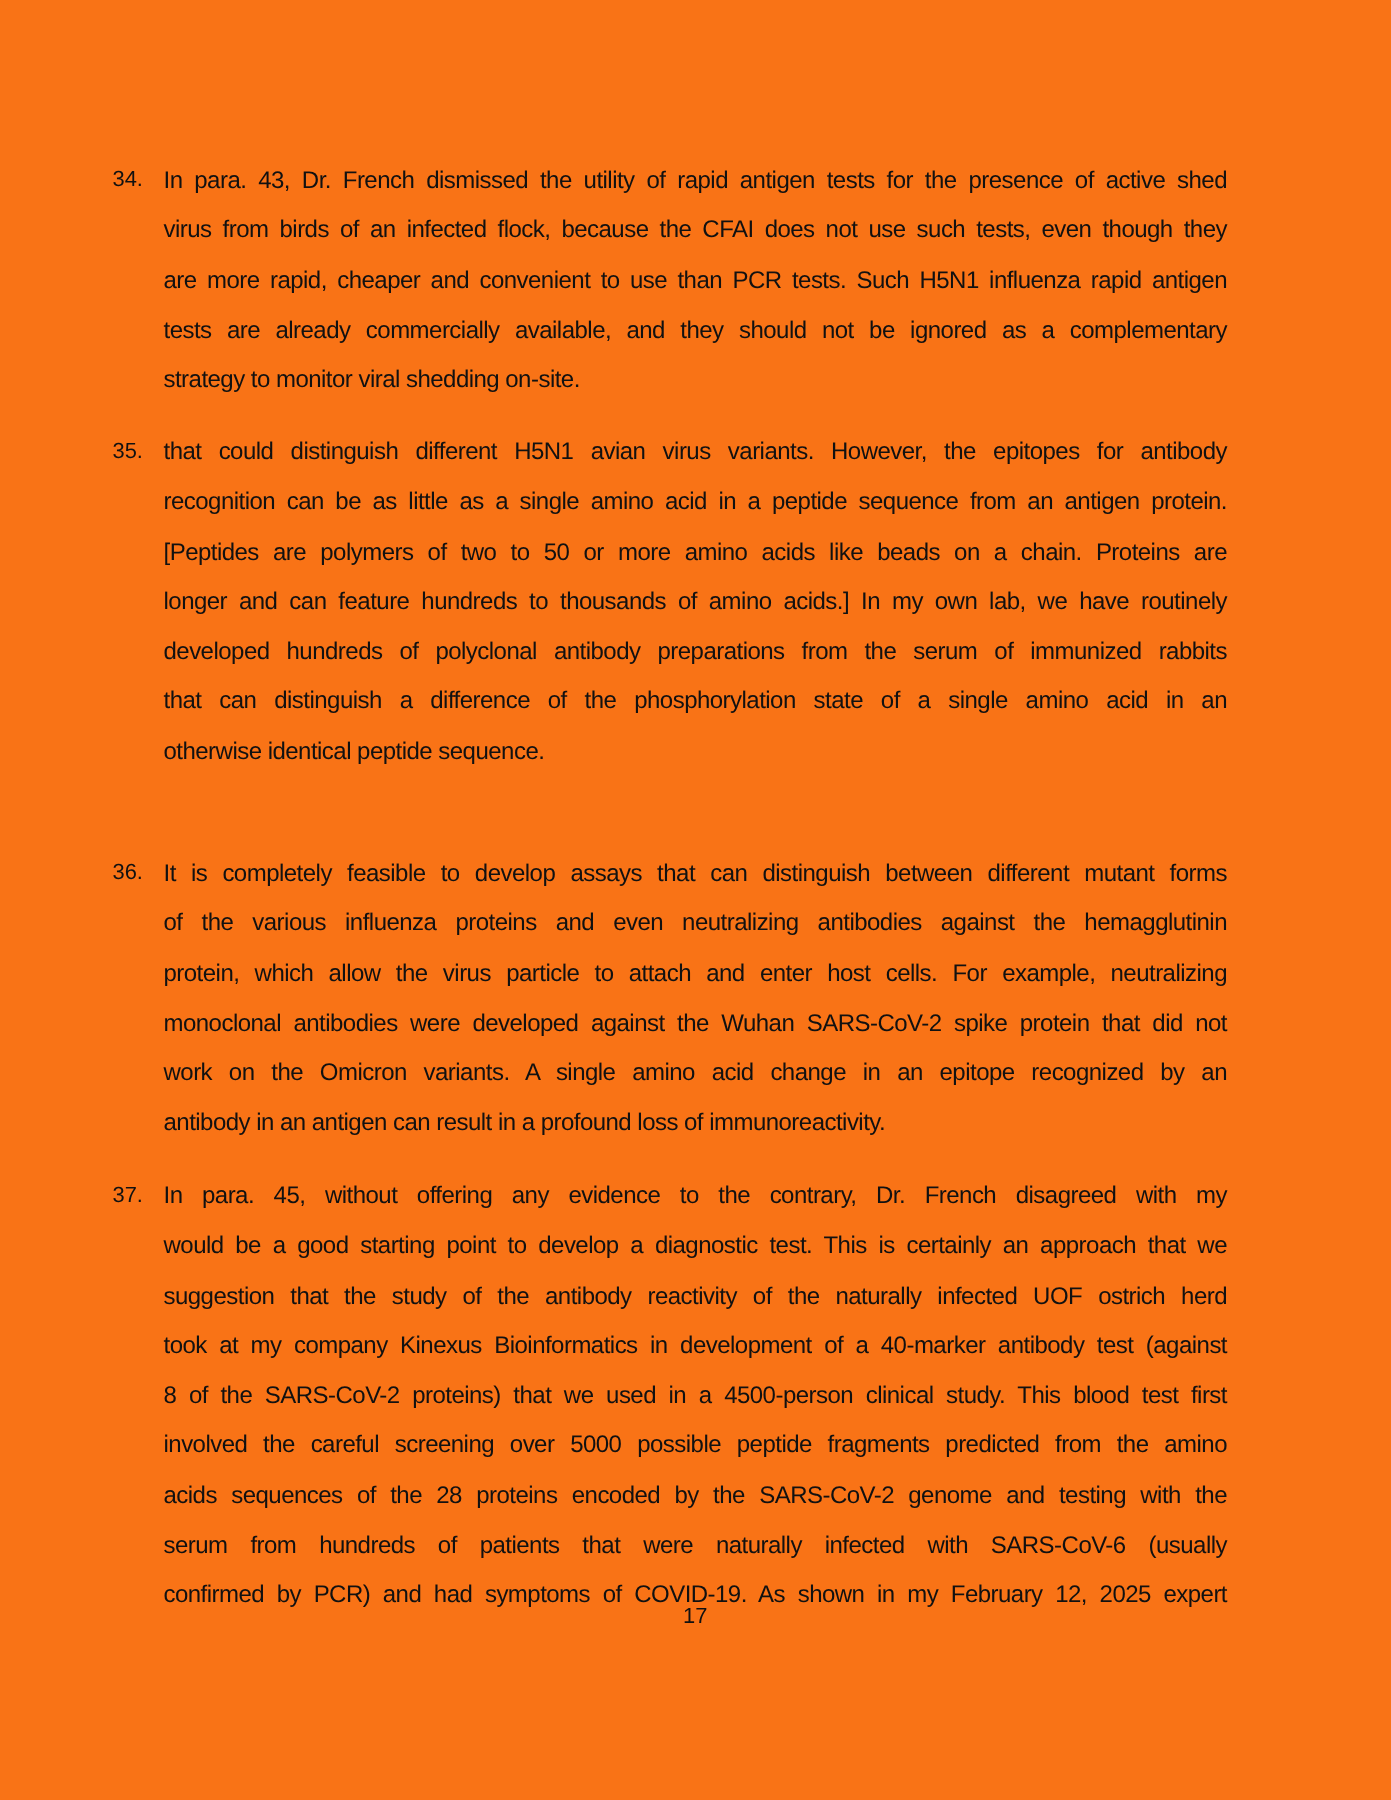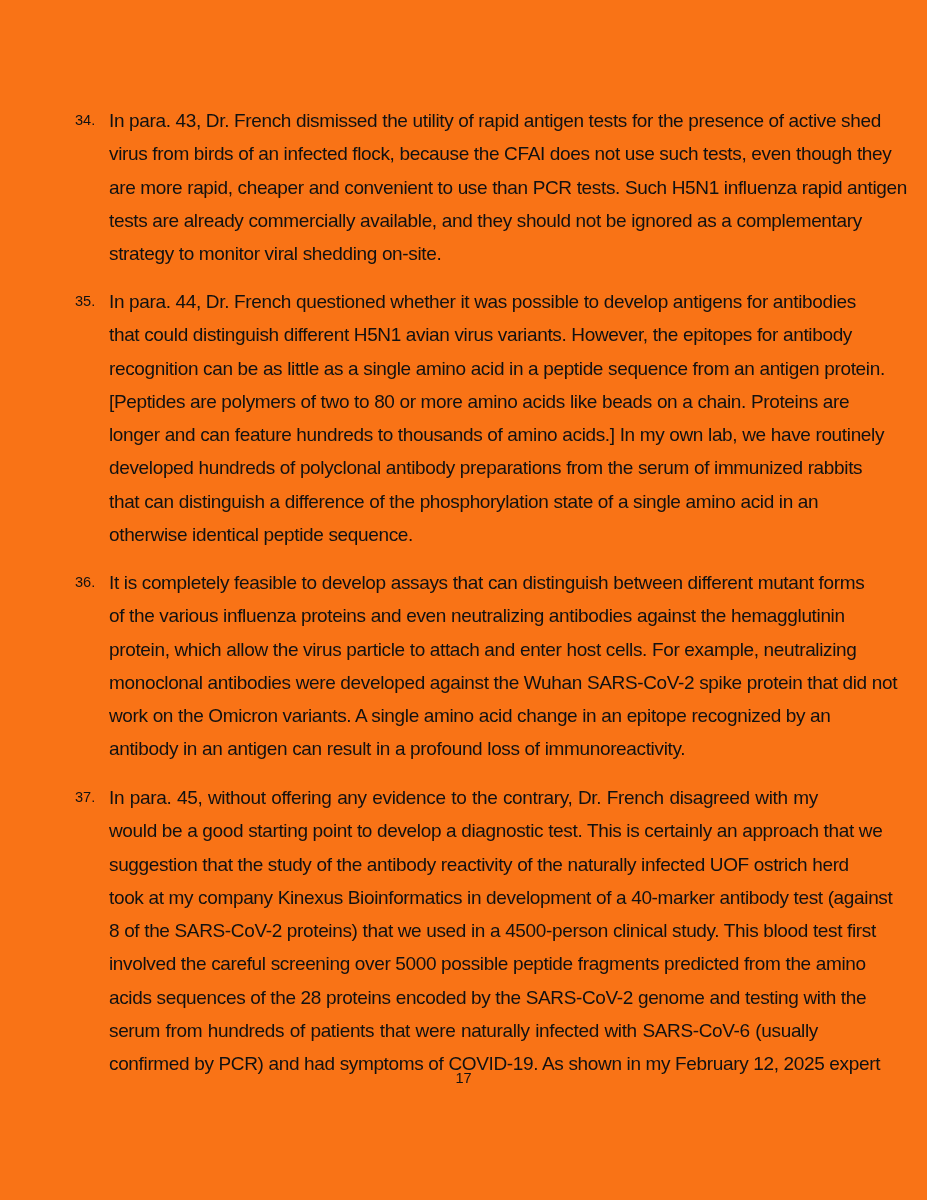--- a/index.html
+++ b/index.html
@@ -2,21 +2,21 @@
 <html><head>
 <meta charset="utf-8">
 <style>
   html, body { margin: 0; padding: 0; background: #ffffff; }
   body { width: 927px; height: 1200px; position: relative; overflow: hidden;
          font-family: "Liberation Sans", sans-serif; color: #111111; }
   .page { position: absolute; left: 0; top: 0; width: 927px; height: 1200px; background: #f97316; }
   .para { position: absolute; left: 75px; width: 743px; }
   .num { position: absolute; left: 0; top: 0; font-size: 14.6px; line-height: 33.3px; }
   .lines { position: absolute; left: 34px; width: 709px; top: 0; }
-  .line { display: block; height: 33.3px; line-height: 33.3px; font-size: 19px;
+  .line { display: block; height: 33.3px; line-height: 33.3px; font-size: 16px;
           white-space: nowrap; text-align: justify; text-align-last: justify;
           letter-spacing: -0.35px; word-spacing: 0px; }
   .line.last { text-align-last: left; }
   .pagenum { position: absolute; left: 0; width: 927px; top: 1068px; text-align: center;
              font-size: 14.6px; line-height: 20px; }
 </style>
 </head>
 <body>
 
 <div class="page">
@@ -28,24 +28,23 @@
       <span class="line">virus from birds of an infected flock, because the CFAI does not use such tests, even though they</span>
       <span class="line">are more rapid, cheaper and convenient to use than PCR tests. Such H5N1 influenza rapid antigen</span>
       <span class="line">tests are already commercially available, and they should not be ignored as a complementary</span>
       <span class="line last">strategy to monitor viral shedding on-site.</span>
     </div>
   </div>
 
   <div class="para" style="top:285px;">
     <span class="num">35.</span>
     <div class="lines">
-      <span class="line">In para. 44, Dr. French questioned whether it was possible to develop antigens for antibodies</span>
       <span class="line">that could distinguish different H5N1 avian virus variants. However, the epitopes for antibody</span>
       <span class="line">recognition can be as little as a single amino acid in a peptide sequence from an antigen protein.</span>
-      <span class="line">[Peptides are polymers of two to 80 or more amino acids like beads on a chain. Proteins are</span>
+      <span class="line">[Peptides are polymers of two to 50 or more amino acids like beads on a chain. Proteins are</span>
       <span class="line">longer and can feature hundreds to thousands of amino acids.] In my own lab, we have routinely</span>
       <span class="line">developed hundreds of polyclonal antibody preparations from the serum of immunized rabbits</span>
       <span class="line">that can distinguish a difference of the phosphorylation state of a single amino acid in an</span>
       <span class="line last">otherwise identical peptide sequence.</span>
     </div>
   </div>
 
   <div class="para" style="top:566px;">
     <span class="num">36.</span>
     <div class="lines">

